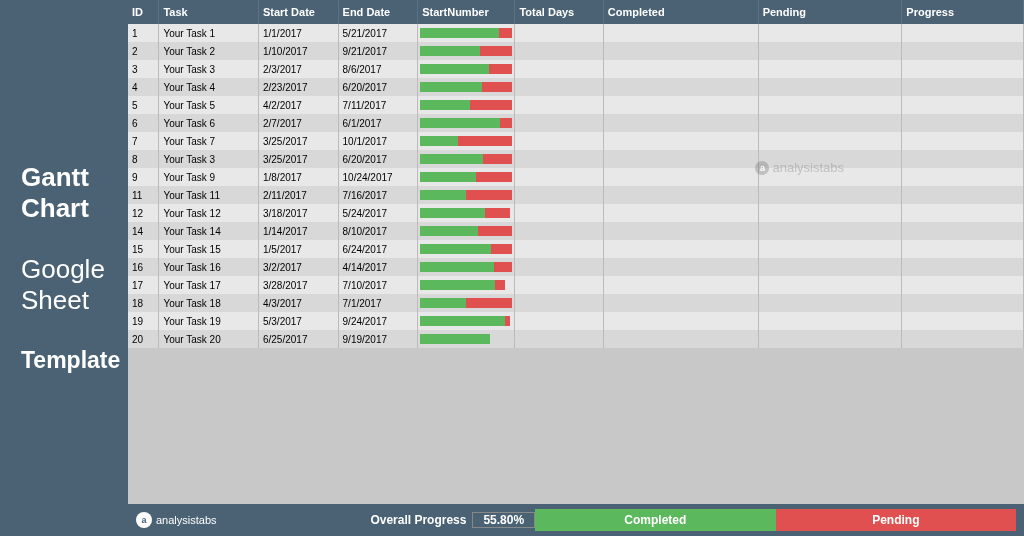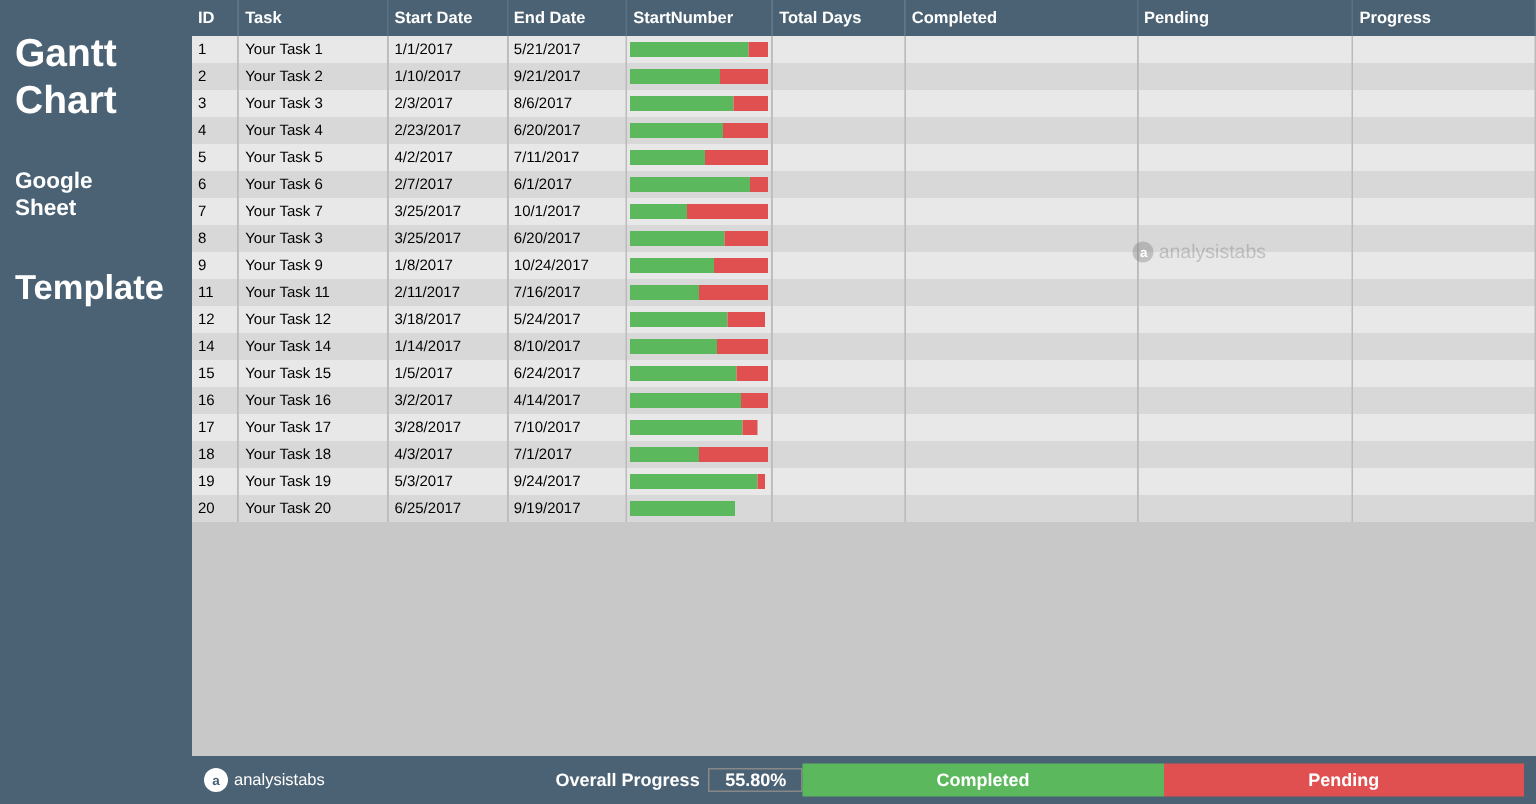--- a/index.html
+++ b/index.html
@@ -5,37 +5,37 @@
     * { margin: 0; padding: 0; box-sizing: border-box; }
     body { width: 1024px; height: 536px; overflow: hidden; font-family: Arial, sans-serif; font-size: 11px; background: #c8c8c8; }
 
     .container { display: flex; width: 1024px; height: 536px; }
 
     .sidebar {
       width: 128px;
       background: #4a6274;
       display: flex;
       flex-direction: column;
-      justify-content: flex-start;
+      justify-content: center;
       align-items: flex-start;
-      padding: 20px 10px;
+      padding: 20px 21px;
       color: white;
       flex-shrink: 0;
     }
 
     .sidebar-title {
       font-size: 26px;
       font-weight: bold;
       line-height: 1.2;
       margin-bottom: 30px;
     }
 
     .sidebar-subtitle {
-      font-size: 15px;
-      font-weight: bold;
+      font-size: 26px;
+      font-weight: normal;
       line-height: 1.2;
       margin-bottom: 30px;
     }
 
     .sidebar-template {
       font-size: 23px;
       font-weight: bold;
       line-height: 1.2;
     }
 

